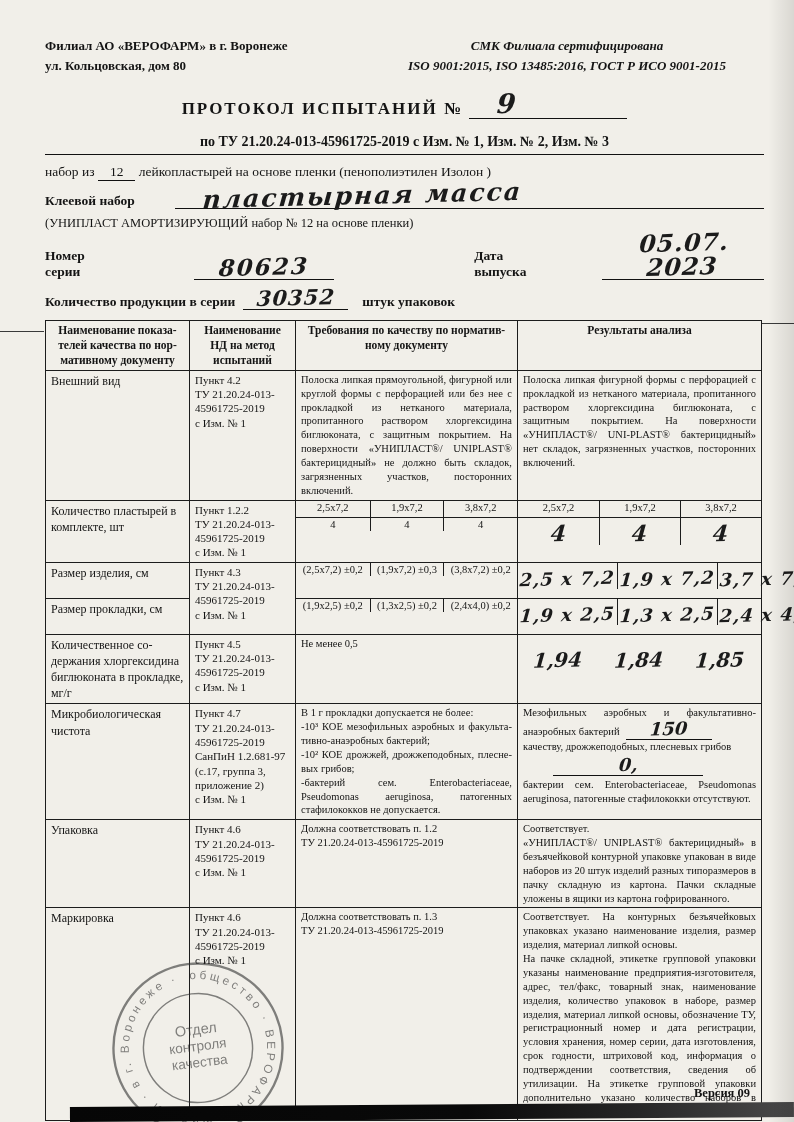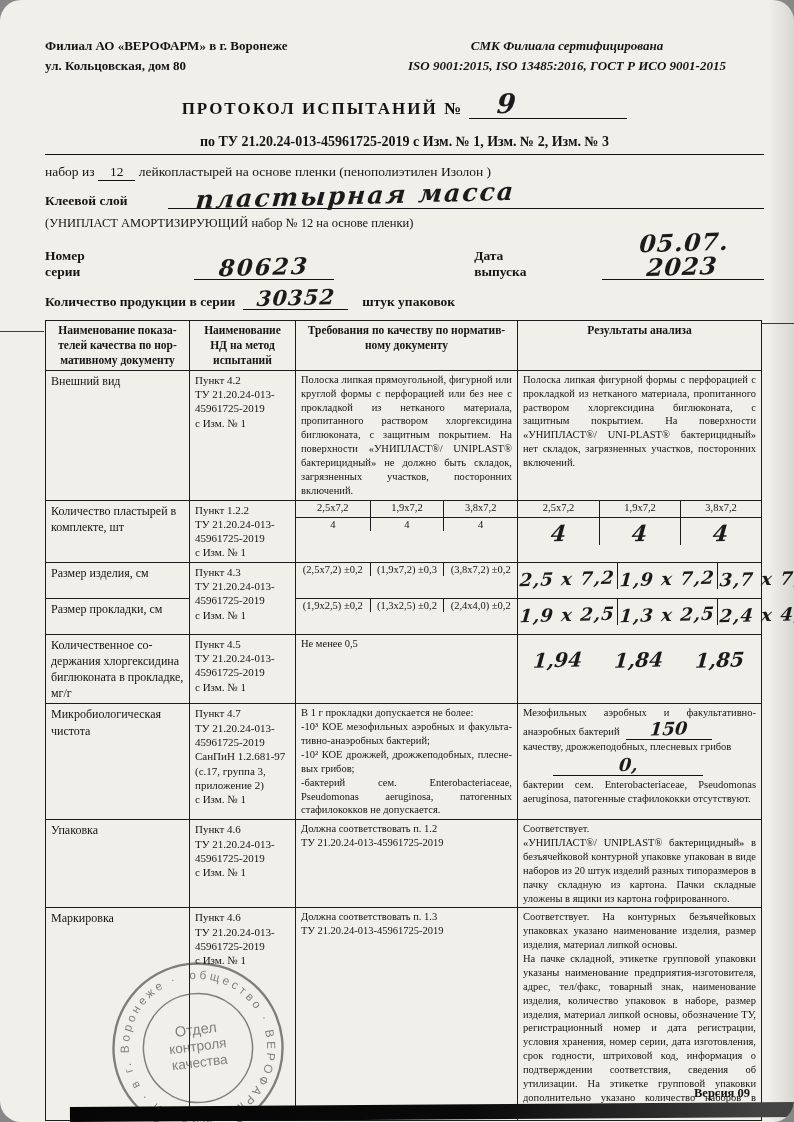--- a/index.html
+++ b/index.html
@@ -1,20 +1,20 @@
 <!DOCTYPE html>
 <html lang="ru"><head>
 <meta charset="utf-8">
 <style>
   html,body{margin:0;padding:0;background:#888;}
   .page{
     position:relative; width:794px; height:1122px; margin:0 auto;
     background:#f1efe9; overflow:hidden; box-sizing:border-box;
     padding:36px 30px 0 45px;
-    font-family:"Liberation Serif", serif; color:#141414;border-radius:21px;
+    font-family:"Liberation Serif", serif; color:#141414;
   }
   .page::after{
     content:''; position:absolute; top:0; right:0; width:26px; height:100%;
     background:linear-gradient(to right, rgba(0,0,0,0), rgba(0,0,0,0.10));
     pointer-events:none;
   }
   
   .doc-header{display:flex; justify-content:space-between; align-items:flex-start;}
   .org{font-weight:bold; font-size:13px; line-height:1.55; width:330px;}
   .cert{font-weight:bold; font-style:italic; font-size:13px; line-height:1.55; width:400px; text-align:center;}
@@ -112,21 +112,21 @@
     </div>
   </div>
 
   <div class="set-line">
     <span>набор из</span>
     <span class="set-count">12</span>
     <span>лейкопластырей  на основе  пленки  (пенополиэтилен  Изолон )</span>
   </div>
 
   <div class="glue-line">
-    <span class="glue-label">Клеевой слой</span>
+    <span class="glue-label">Клеевой набор</span>
     <span class="glue-value"><span class="hw">пластырная  масса</span></span>
   </div>
 
   <div class="note-line">(УНИПЛАСТ   АМОРТИЗИРУЮЩИЙ   набор  № 12 на основе  пленки)</div>
 
   <div class="series-line">
     <span>Номер серии</span>
     <span class="series-value"><span class="hw">80623</span></span>
     <span class="date-label">Дата  выпуска</span>
     <span class="date-value"><span class="hw">05.07. 2023</span></span>

